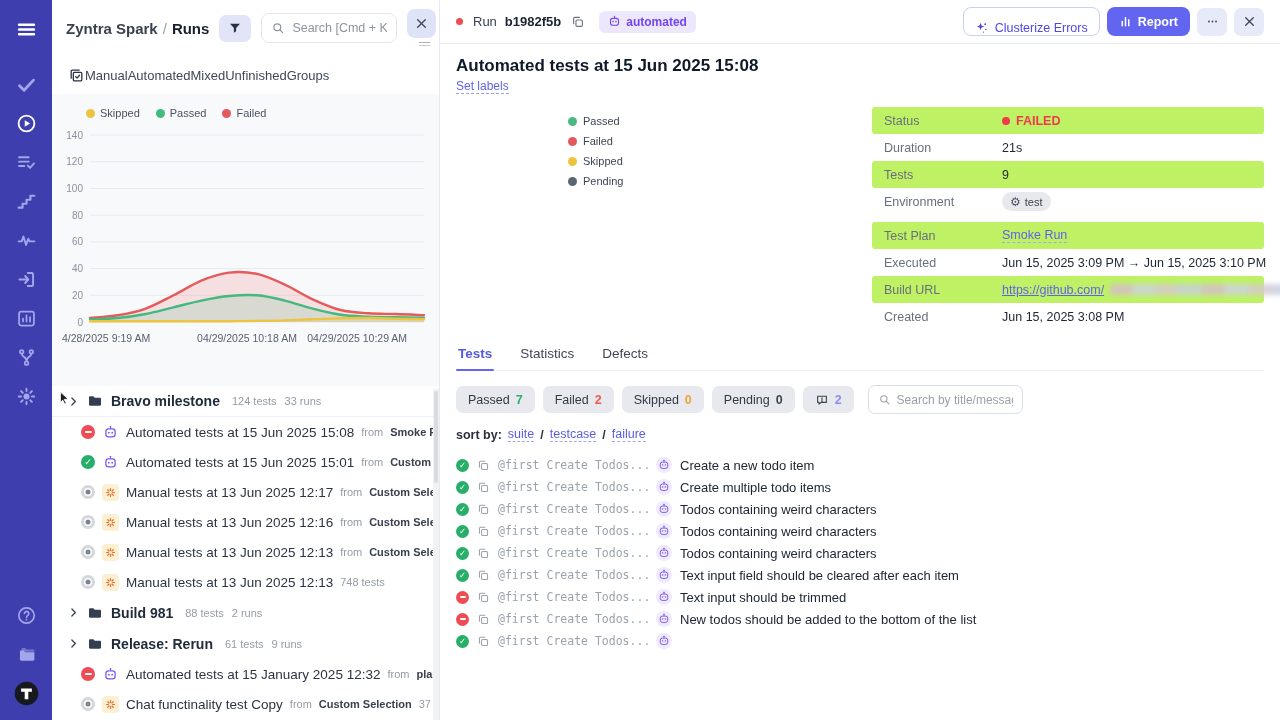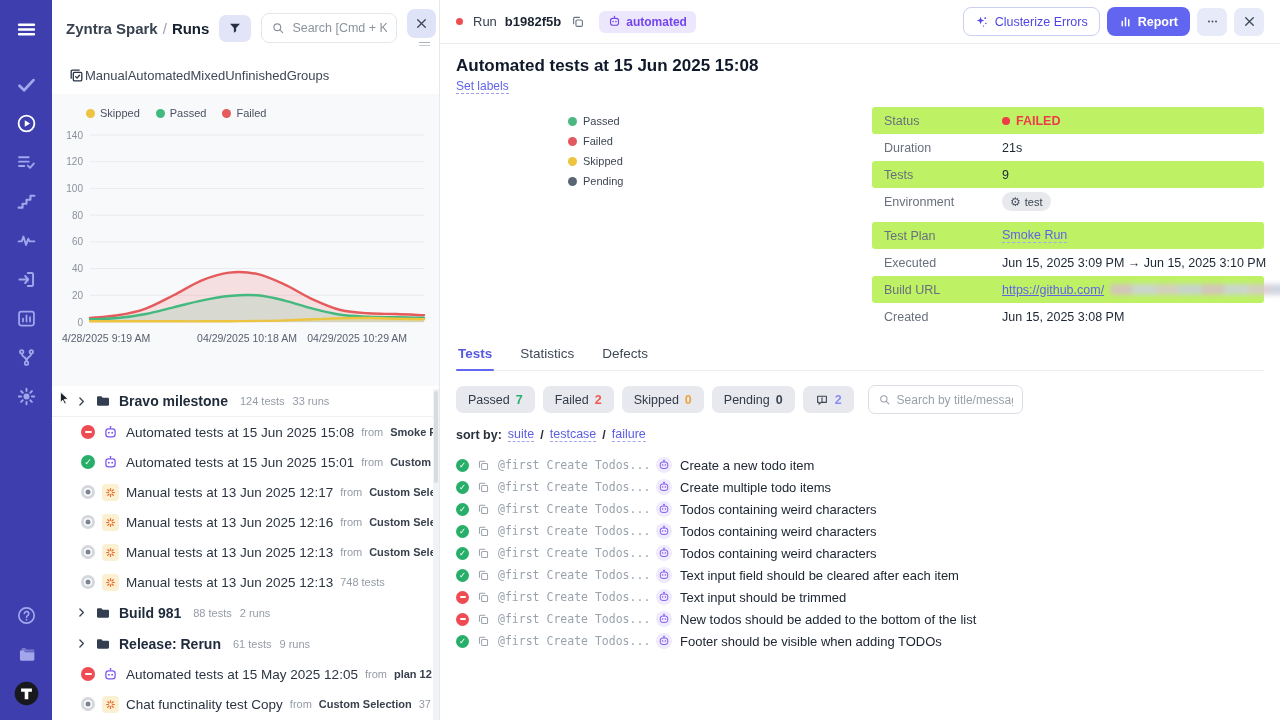--- a/index.html
+++ b/index.html
@@ -41,21 +41,21 @@
   .chart-card{background:#f8f9fb;height:292px;padding:13px 6px 0 8px}
   .lp-legend{display:flex;gap:16px;padding-left:26px;font-size:11px;color:#4a5160;align-items:center}
   .lg-item{display:flex;align-items:center;gap:5px}
   .dot{width:9px;height:9px;border-radius:50%;display:inline-block;flex:none}
   #trend{width:372px;height:225px;margin-top:6px;display:block}
   #trend .ytick{font-size:10px;fill:#8a919c}
   #trend .xtick{font-size:10.5px;fill:#596070}
 
   .run-list{position:relative}
   .run-row{height:30px;display:flex;align-items:center;gap:7px;padding-left:29px;white-space:nowrap;overflow:hidden;cursor:pointer}
-  .run-row.folder{padding-left:24px;height:31px;gap:8px}
+  .run-row.folder{padding-left:16px;height:31px;gap:8px}
   .run-row.folder:first-child{border-bottom:1px solid #edeff2}
   .f-title{font-size:14px;font-weight:700;color:#202b3b;margin-right:4px}
   .meta{font-size:11px;color:#959ca6}
   .ic{display:inline-flex;align-items:center;justify-content:center;flex:none}
   .chev{color:#3c4656}
   .chev svg{width:11px;height:11px}
   .fold-ic{color:#333f51}
   .fold-ic svg{width:16px;height:16px}
   .st{width:14px;height:14px;border-radius:50%;flex:none;display:inline-flex;align-items:center;justify-content:center}
   .st.failed{background:#ee4c52}
@@ -80,21 +80,21 @@
   .right-panel{flex:1;min-width:0;display:flex;flex-direction:column;background:#fff}
   .rp-topbar{height:44px;flex:none;border-bottom:1px solid #e9ebee;display:flex;align-items:center;padding:0 16px;gap:8px}
   .run-dot{width:7px;height:7px;border-radius:50%;background:#ee4c52;flex:none}
   .run-lbl{font-size:13px;color:#39424f;margin-left:2px}
   .run-id{font-size:13px;font-weight:700;color:#1b2430}
   .copy-btn{border:none;background:none;color:#6a7380;display:flex;cursor:pointer;padding:2px}
   .copy-btn svg{width:14px;height:14px}
   .auto-badge{background:#ece7fc;color:#7445ef;border-radius:6px;height:22px;display:inline-flex;align-items:center;gap:5px;padding:0 9px;font-size:12px;font-weight:600;margin-left:4px}
   .auto-badge svg{width:13px;height:13px}
   .rp-actions{margin-left:auto;display:flex;gap:7px;align-items:center}
-  .btn-outline{height:29px;border:1px solid #c9d0f4;background:#fff;color:#4f46e5;border-radius:8px;display:inline-flex;align-items:center;gap:6px;padding:0 11px;font-size:12.5px;font-weight:500;cursor:pointer}
+  .btn-outline{height:29px;border:1px solid #c9d0f4;background:#fff;color:#4f46e5;border-radius:8px;display:inline-flex;align-items:flex-end;gap:6px;padding:0 11px;font-size:12.5px;font-weight:500;cursor:pointer}
   .btn-outline svg{width:14px;height:14px}
   .btn-primary{height:29px;border:none;background:#6165ef;color:#fff;border-radius:8px;display:inline-flex;align-items:center;gap:6px;padding:0 12px;font-size:12.5px;font-weight:600;cursor:pointer}
   .btn-primary svg{width:13px;height:13px}
   .btn-sq{width:30px;height:28px;border:none;background:#e7eaf8;border-radius:7px;color:#3c4656;display:flex;align-items:center;justify-content:center;cursor:pointer}
   .btn-sq svg{width:13px;height:13px}
 
   .rp-body{padding:0 16px;overflow:hidden}
   .rp-title{font-size:17px;font-weight:700;color:#10192a;margin-top:12px}
   .set-labels{display:inline-block;font-size:12px;color:#6063e8;border-bottom:1px dashed #9b9df0;cursor:pointer}
 
@@ -462,21 +462,21 @@
           </span>
           <span class="type-ic automated">
             <svg viewBox="0 0 24 24" fill="none">
               <path d="M12 2.5v2.6" stroke="currentColor" stroke-width="1.8" stroke-linecap="round"></path>
               <circle cx="12" cy="2.8" r="1.3" fill="currentColor"></circle>
               <rect x="4.6" y="6.2" width="14.8" height="12.6" rx="4.2" stroke="currentColor" stroke-width="2"></rect>
               <circle cx="9.3" cy="12.2" r="1.5" fill="currentColor"></circle>
               <circle cx="14.7" cy="12.2" r="1.5" fill="currentColor"></circle>
             </svg>
           </span>
-          <span class="r-title">Automated tests at 15 May 2025 12:05</span>
+          <span class="r-title">Automated tests at 15 January 2025 12:32</span>
           <span class="from-l">from</span>
           <span class="from-v">plan 12</span>
         </div>
         <div class="run-row">
           <span class="st neutral"></span>
           <span class="type-ic manual">
             <svg viewBox="0 0 24 24" fill="none" stroke="currentColor" stroke-width="2.6" stroke-linecap="round">
               <path d="M12 3.5v4M12 16.5v4M3.5 12h4M16.5 12h4M6 6l2.8 2.8M15.2 15.2L18 18M18 6l-2.8 2.8M8.8 15.2L6 18"></path>
             </svg>
           </span>
@@ -866,21 +866,20 @@
             <span class="suite">@first Create Todos...</span>
             <span class="ic t-robot">
               <svg viewBox="0 0 24 24" fill="none">
                 <path d="M12 2.5v2.6" stroke="currentColor" stroke-width="1.8" stroke-linecap="round"></path>
                 <circle cx="12" cy="2.8" r="1.3" fill="currentColor"></circle>
                 <rect x="4.6" y="6.2" width="14.8" height="12.6" rx="4.2" stroke="currentColor" stroke-width="2"></rect>
                 <circle cx="9.3" cy="12.2" r="1.5" fill="currentColor"></circle>
                 <circle cx="14.7" cy="12.2" r="1.5" fill="currentColor"></circle>
               </svg>
             </span>
-            <span class="t-title">Footer should be visible when adding TODOs</span>
           </div>
         </div>
     </div>
   </section>
 </div>
 
 <div class="cursor"><span class="ic">
       <svg viewBox="0 0 24 24">
         <path d="M5.5 3.2l12.3 11.2-6.4.7 3.5 6-2.7 1.3-3.1-6.3-3.6 4.6z" fill="#1b1f27" stroke="#fff" stroke-width="1.3"></path>
       </svg>

